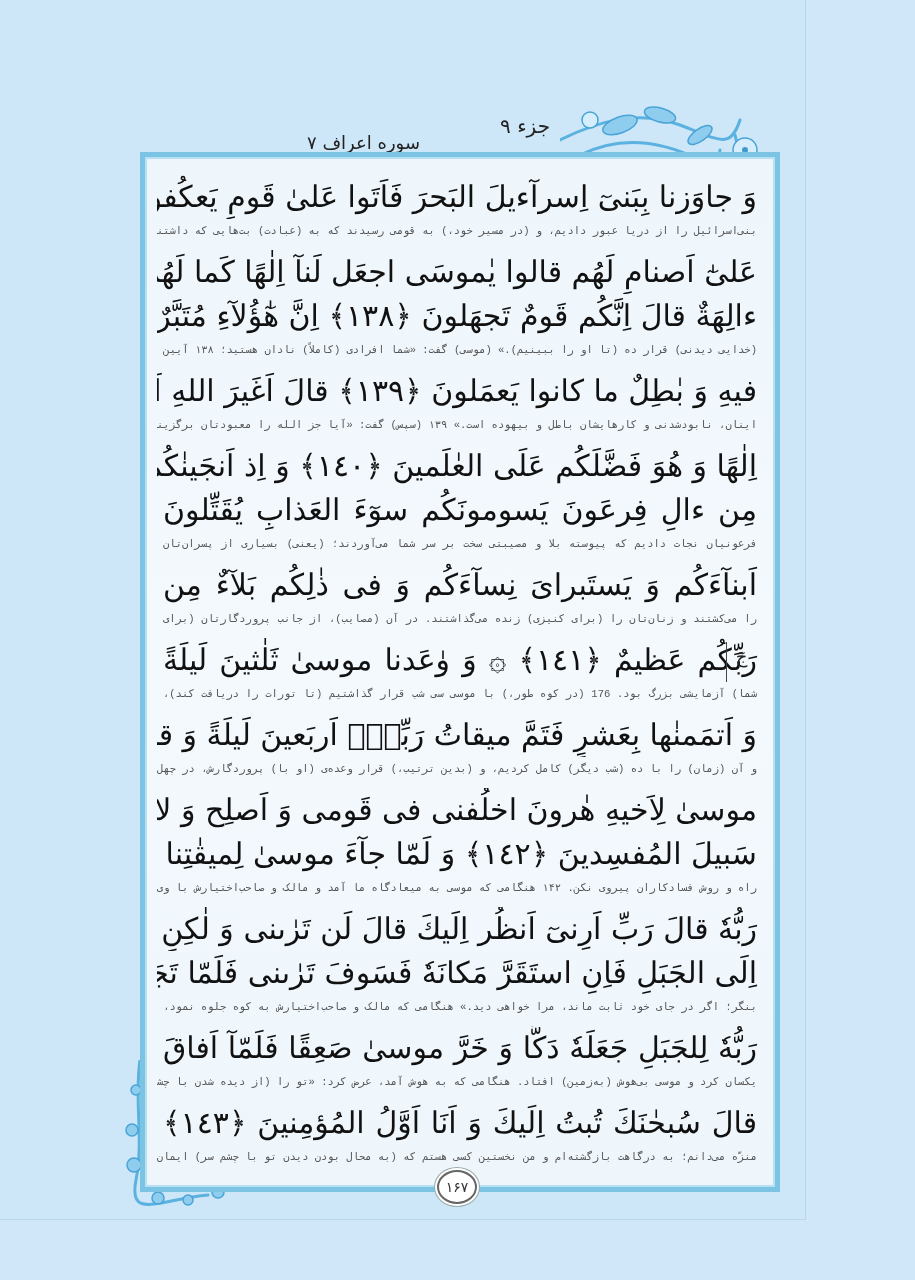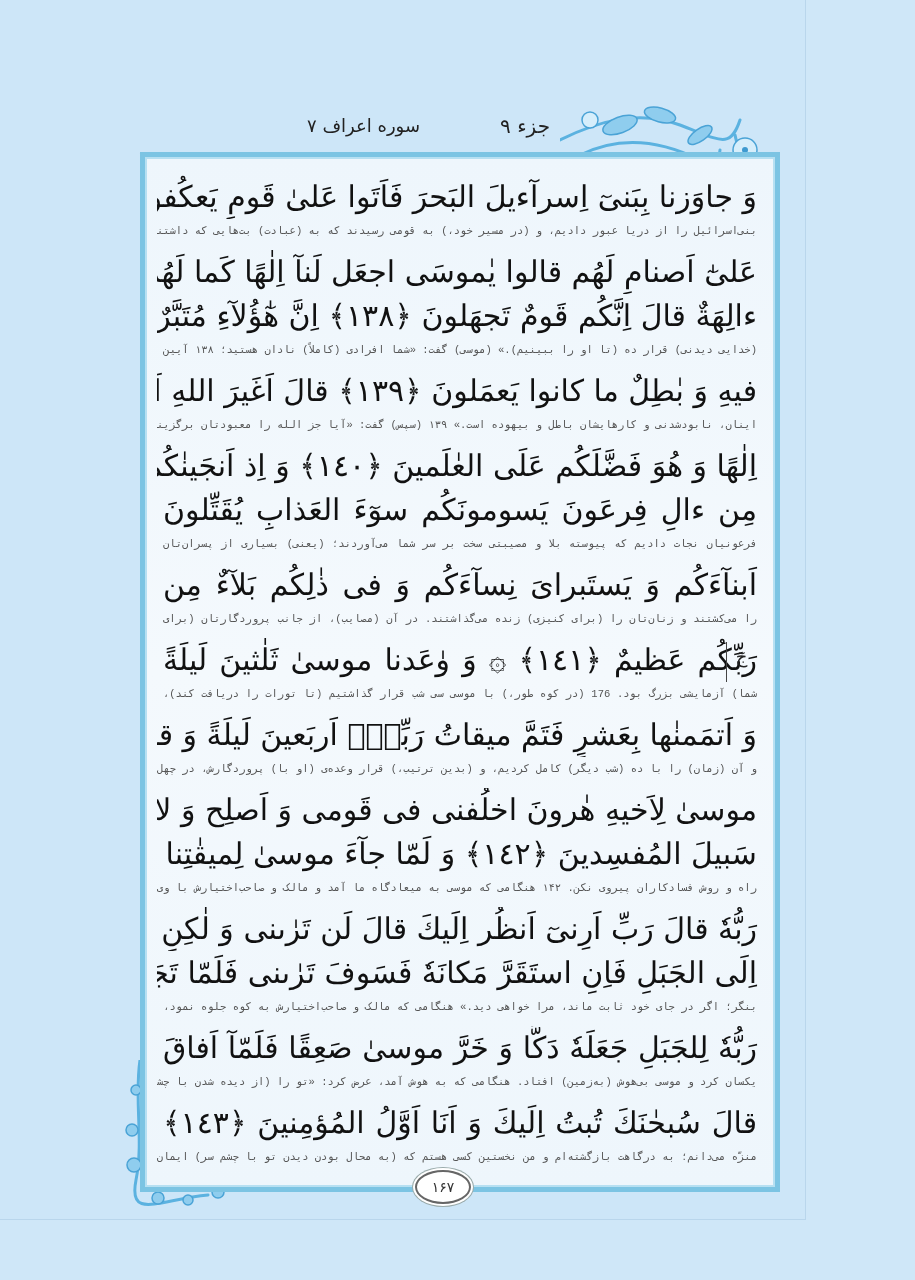--- a/index.html
+++ b/index.html
@@ -23,21 +23,21 @@
     top: 112px; left: 160px;
     width: 560px; height: 36px;
     direction: rtl;
   }
   .header-juz {
     position: absolute; right: 170px; top: 2px;
     font-family: "DejaVu Sans", sans-serif;
     font-size: 20px; color: #222;
   }
   .header-surah {
-    position: absolute; right: 300px; top: 3px;
+    position: absolute; right: 300px; top: 20px;
     font-size: 18px; color: #222;
   }
   .header-rule {
     position: absolute; top: 152px; left: 140px; width: 420px; height: 3px;
     background: linear-gradient(to right, #7cc0e6, #4aa7dc);
     border-radius: 2px;
   }
   
   .ornament-tr {
     position: absolute; left: 560px; top: 80px; width: 215px; height: 320px;
@@ -90,22 +90,22 @@
     position: absolute; left: 726px; top: 642px;
     width: 30px; height: 40px;
     border-left: 1px solid #444;
     font-family: "DejaVu Serif", serif;
     font-size: 18px; color: #222;
     text-align: center;
     padding-top: 4px;
   }
   
   .page-number {
-    position: absolute; left: 415px; top: 1170px;
-    width: 56px; height: 34px;
+    position: absolute; left: 437px; top: 1170px;
+    width: 40px; height: 34px;
     border-radius: 50%;
     border: 2px solid #666;
     background: #fff;
     font-family: "DejaVu Sans", sans-serif;
     font-size: 14px; line-height: 30px;
     text-align: center; color: #333;
     box-shadow: 0 0 0 2px #fff, 0 0 0 3px #9aa;
   }
   .page-number-ribbon {
     position: absolute; left: 405px; top: 1194px;

